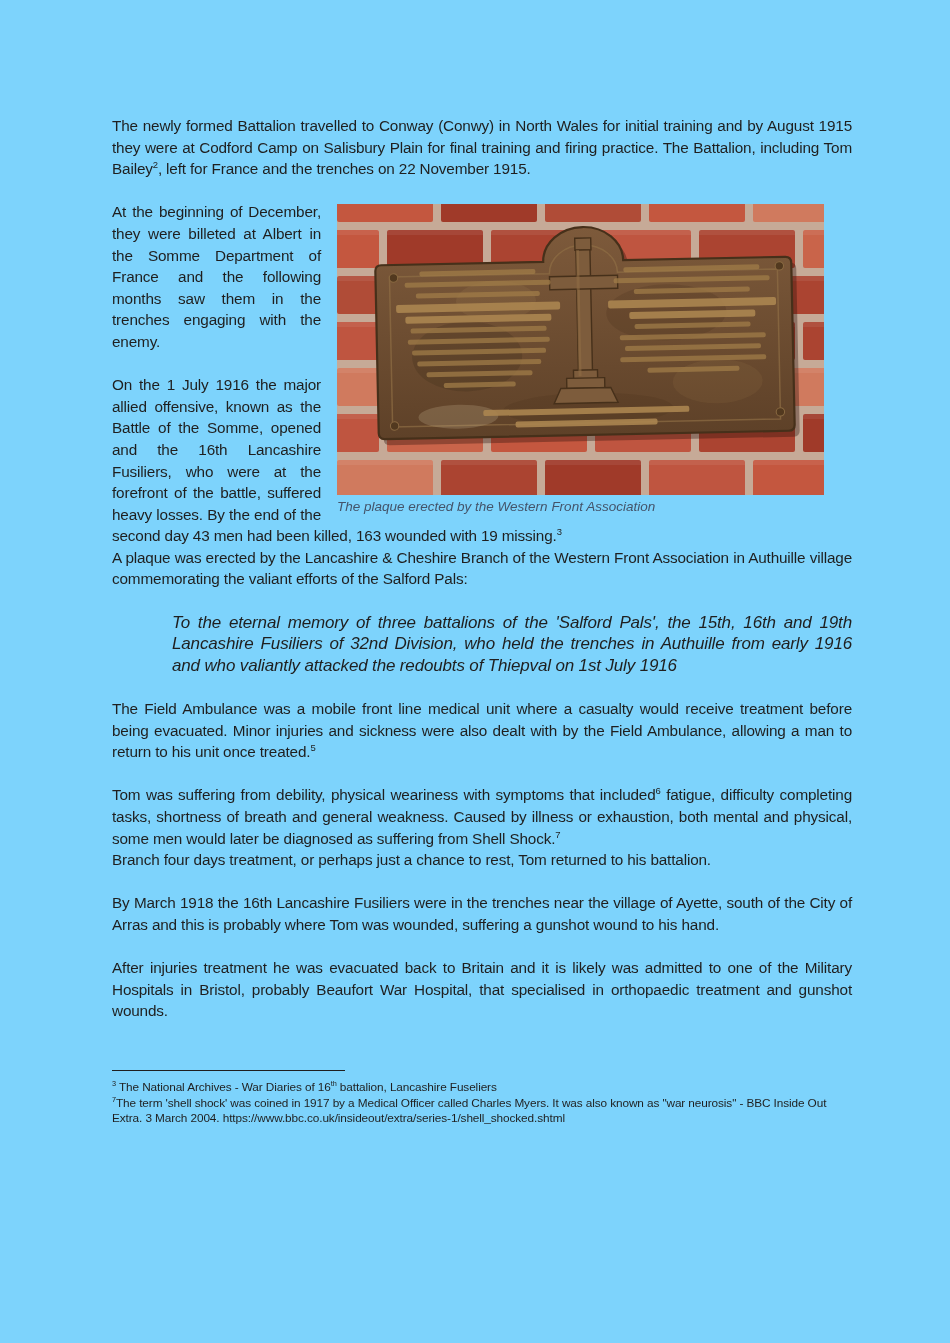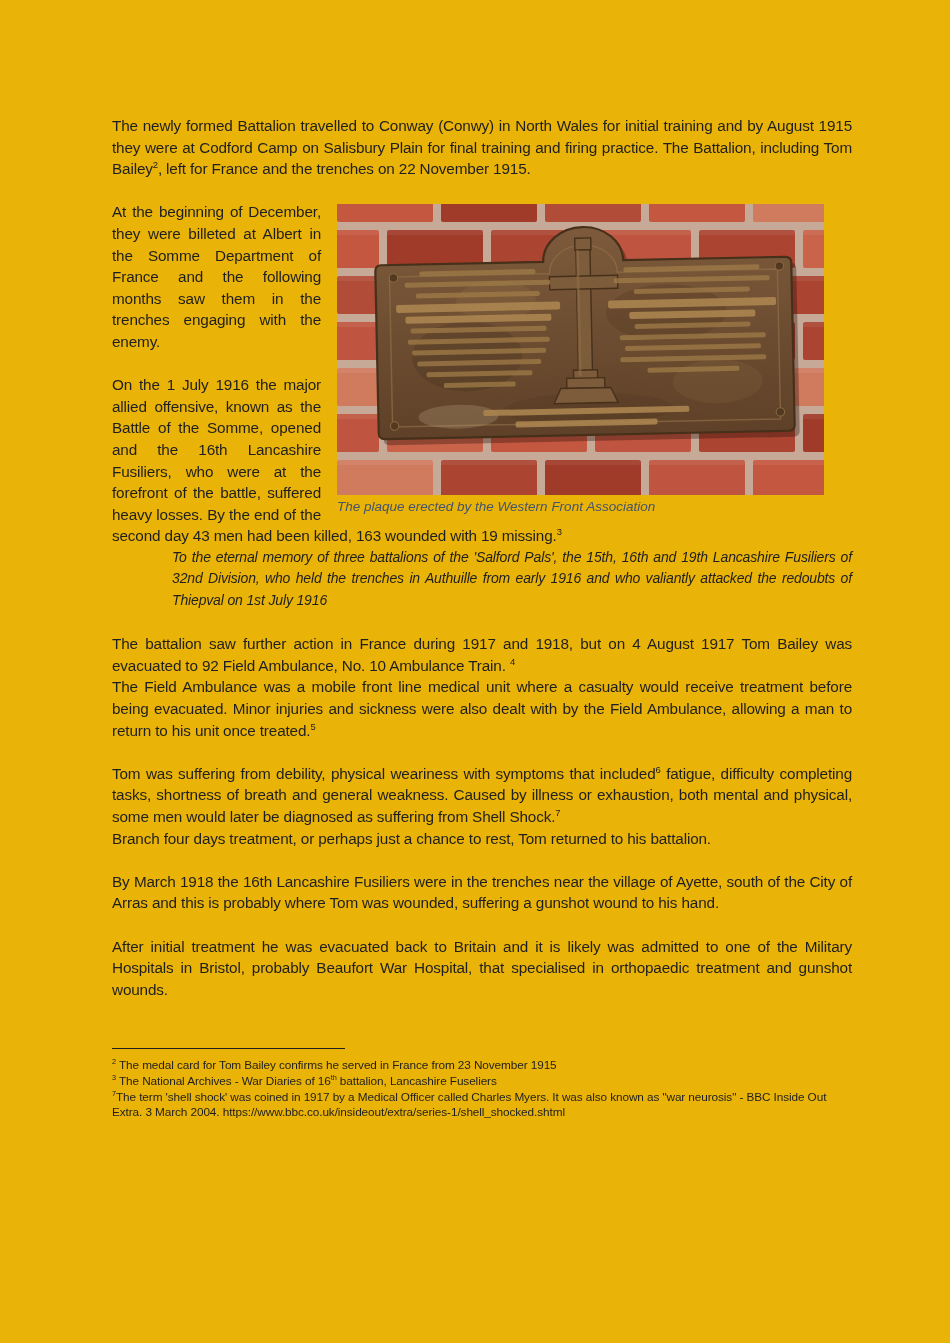--- a/index.html
+++ b/index.html
@@ -1,28 +1,28 @@
 <!DOCTYPE html>
 <html><head>
 <meta charset="utf-8">
 <style>
   html,body{margin:0;padding:0;background:#ffffff;}
   body{
     width:950px;height:1343px;overflow:hidden;
     font-family:"Liberation Sans",sans-serif;
     color:#1f1f1f;
   }
-  .page{box-sizing:border-box;width:950px;height:1343px;padding:115px 98px 0 112px;background:#eab308;}
+  .page{box-sizing:border-box;width:950px;height:1343px;padding:115px 98px 0 112px;background:#7dd3fc;}
   .para{
     font-size:15.3px;line-height:21.6px;letter-spacing:-0.15px;
     text-align:justify;margin:0 0 21.6px 0;
   }
   .para.tight{margin-bottom:0;}
   .quote{
-    font-size:14px;line-height:21.6px;letter-spacing:-0.15px;
+    font-size:17px;line-height:21.6px;letter-spacing:-0.15px;
     font-style:italic;text-align:justify;
     margin:0 0 21.6px 60px;
   }
   sup{font-size:0.62em;line-height:0;}
   figure{
     float:right;width:514px;margin:2px 0 4px 15px;padding:1px;
   }
   .photo-frame{width:487px;height:291px;overflow:hidden;line-height:0;}
   figcaption{
     font-style:italic;color:#44546a;font-size:13.5px;line-height:16px;margin-top:4px;
@@ -177,36 +177,35 @@
           </g>
         </svg>
     </div>
     <figcaption>The plaque erected by the Western Front Association</figcaption>
   </figure>
 
   <p class="para">At the beginning of December, they were billeted at Albert in the Somme Department of France and the following months saw them in the trenches engaging with the enemy.</p>
 
   <p class="para tight">On the 1 July 1916 the major allied offensive, known as the Battle of the Somme, opened and the 16th Lancashire Fusiliers, who were at the forefront of the battle, suffered heavy losses. By the end of the second day 43 men had been killed, 163 wounded with 19 missing.<sup>3</sup></p>
 
+  <p class="para">A plaque was erected by the Lancashire &amp; Cheshire Branch of the Western Front Association in Authuille village commemorating the valiant efforts of the Salford Pals:</p>
 
   <blockquote class="quote">To the eternal memory of three battalions of the 'Salford Pals', the 15th, 16th and 19th Lancashire Fusiliers of 32nd Division, who held the trenches in Authuille from early 1916 and who valiantly attacked the redoubts of Thiepval on 1st July 1916</blockquote>
 
-  <p class="para tight">The battalion saw further action in France during 1917 and 1918, but on 4 August 1917 Tom Bailey was evacuated to 92 Field Ambulance, No. 10 Ambulance Train. <sup>4</sup></p>
 
   <p class="para">The Field Ambulance was a mobile front line medical unit where a casualty would receive treatment before being evacuated.  Minor injuries and sickness were also dealt with by the Field Ambulance, allowing a man to return to his unit once treated.<sup>5</sup></p>
 
   <p class="para tight">Tom was suffering from debility, physical weariness with symptoms that included<sup>6</sup> fatigue, difficulty completing tasks, shortness of breath and general weakness. Caused by illness or exhaustion, both mental and physical, some men would later be diagnosed as suffering from Shell Shock.<sup>7</sup></p>
 
   <p class="para">Branch four days treatment, or perhaps just a chance to rest, Tom returned to his battalion.</p>
 
   <p class="para">By March 1918 the 16th Lancashire Fusiliers were in the trenches near the village of Ayette, south of the City of Arras and this is probably where Tom was wounded, suffering a gunshot wound to his hand.</p>
 
-  <p class="para">After initial treatment he was evacuated back to Britain and it is likely was admitted to one of the Military Hospitals in Bristol, probably Beaufort War Hospital, that specialised in orthopaedic treatment and gunshot wounds.</p>
+  <p class="para">After injuries treatment he was evacuated back to Britain and it is likely was admitted to one of the Military Hospitals in Bristol, probably Beaufort War Hospital, that specialised in orthopaedic treatment and gunshot wounds.</p>
 
   <div class="fn-sep"></div>
 
   <div class="footnotes" id="footnotes">
-      <div class="footnote"><sup>2</sup> The medal card for Tom Bailey confirms he served in France from 23 November 1915</div>
       <div class="footnote"><sup>3</sup> The National Archives - War Diaries of 16<sup>th</sup> battalion, Lancashire Fuseliers</div>
       <div class="footnote"><sup>7</sup>The term 'shell shock' was coined in 1917 by a Medical Officer called Charles Myers. It was also known as "war neurosis" - BBC Inside Out Extra. 3 March 2004.  https://www.bbc.co.uk/insideout/extra/series-1/shell_shocked.shtml</div>
     </div>
 
 </div>
 
 </body></html>

